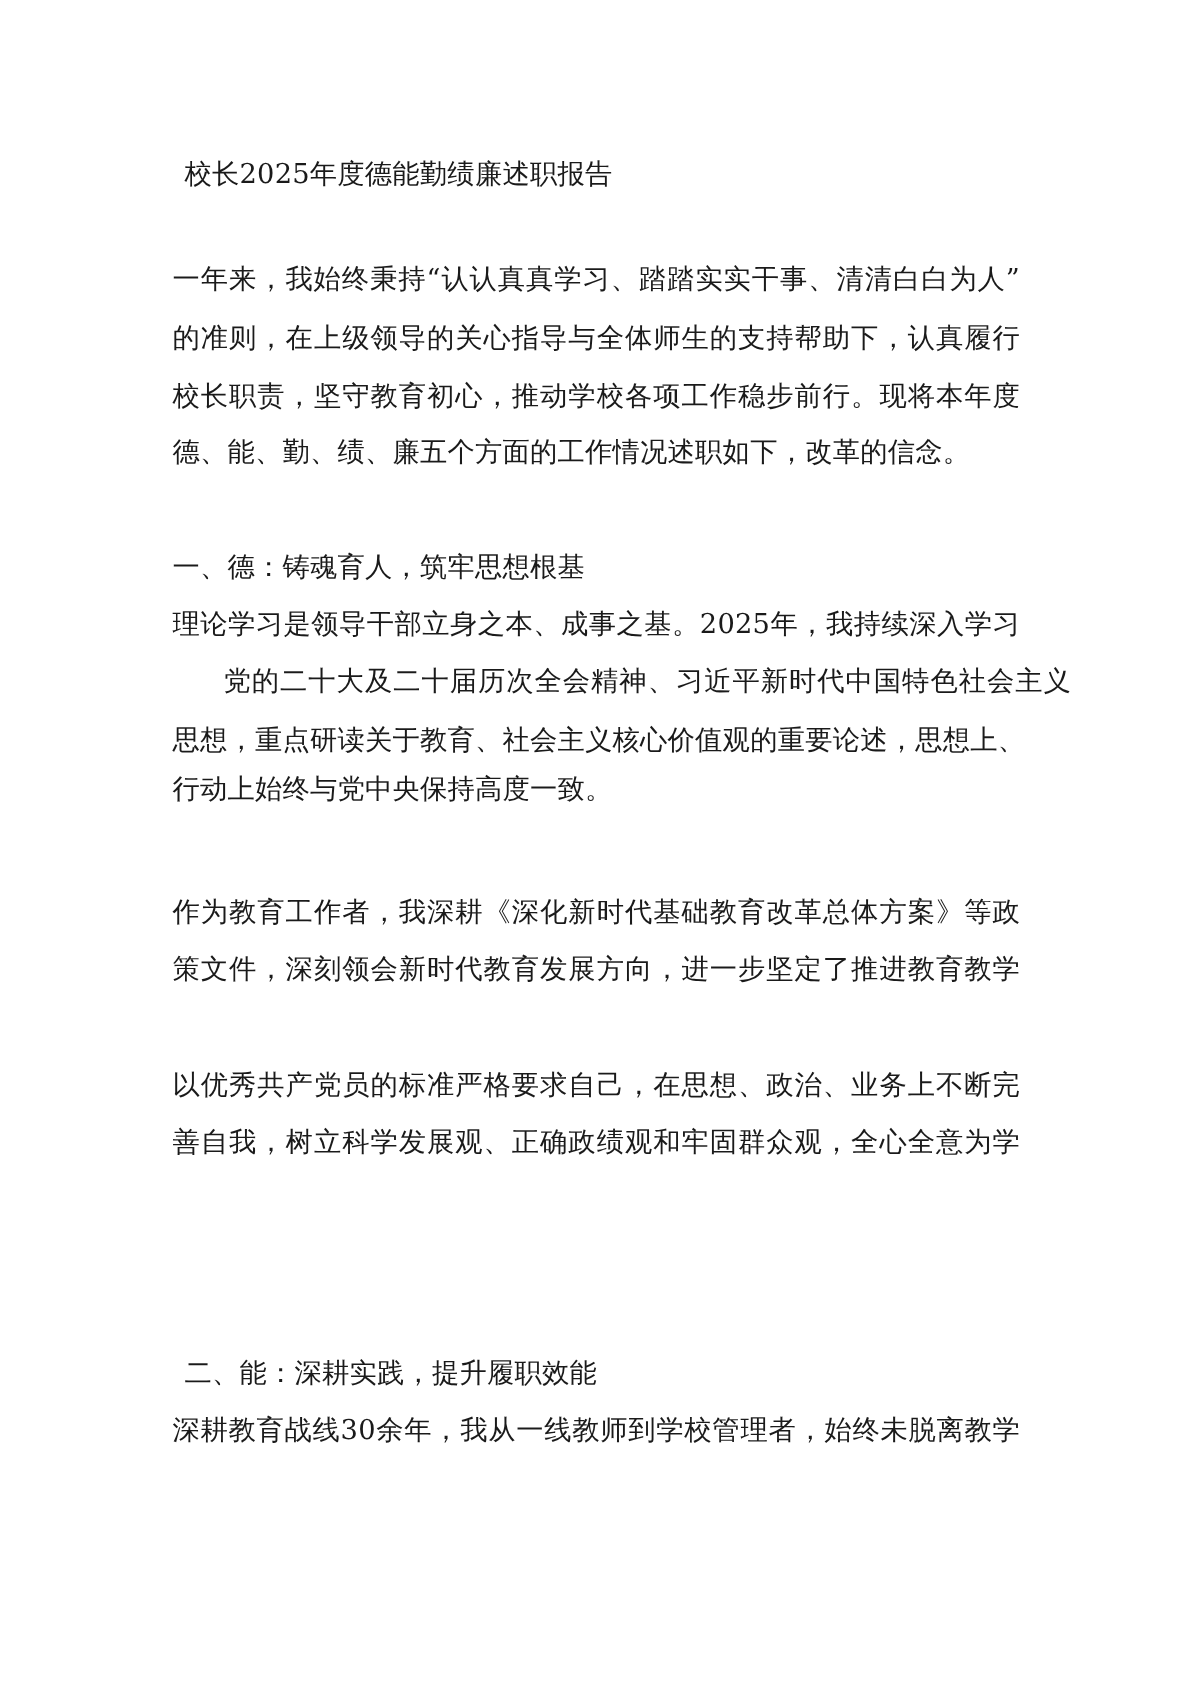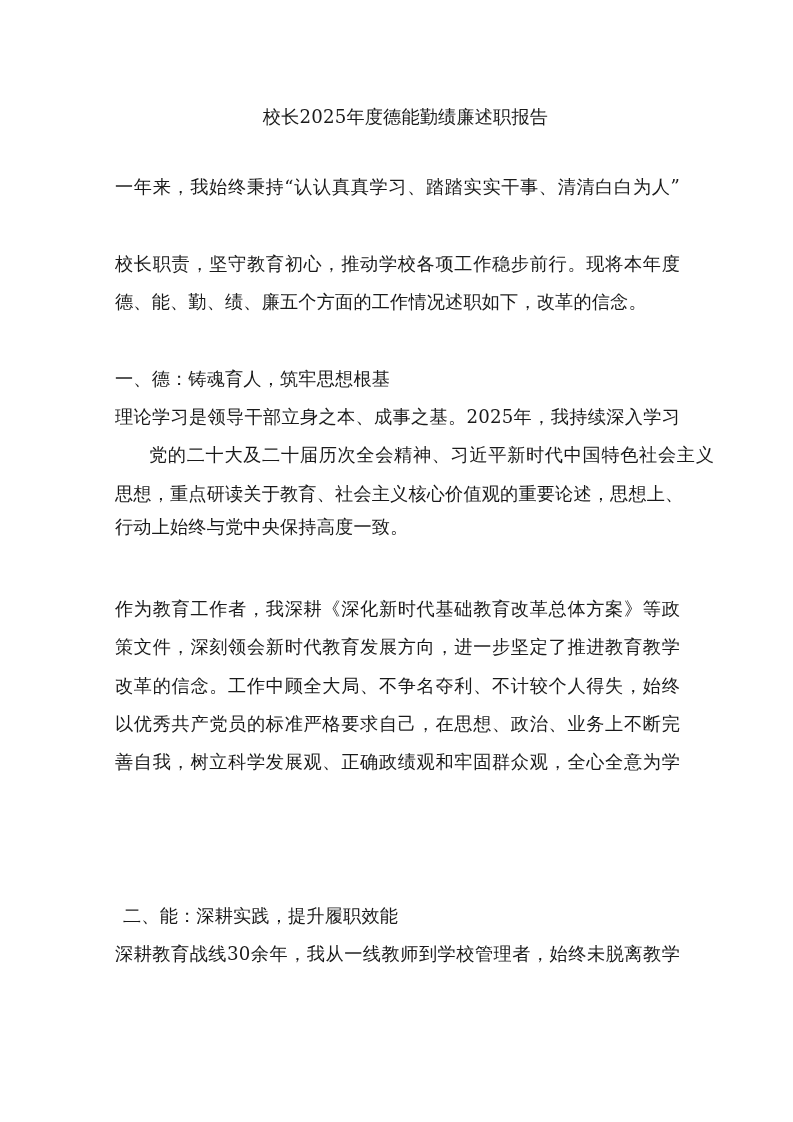--- a/index.html
+++ b/index.html
@@ -9,33 +9,33 @@
     .line { position: absolute; left: 115px; width: 565px; font-size: 18.2px; line-height: 22px;
       white-space: nowrap; letter-spacing: 0.15px; }
     .justify { text-align: justify; text-align-last: justify; }
     .title { left: 123px; }
     .h2 { left: 123px; }
   </style>
 </head>
 <body>
 
 <div class="page">
-  <div class="line title" style="top:106px;text-align:center;">校长2025年度德能勤绩廉述职报告</div>
+  <div class="line title" style="top:106px;">校长2025年度德能勤绩廉述职报告</div>
 
   <div class="line justify" style="top:176px;">一年来，我始终秉持“认认真真学习、踏踏实实干事、清清白白为人”</div>
+  <div class="line justify" style="top:215px;">的准则，在上级领导的关心指导与全体师生的支持帮助下，认真履行</div>
   <div class="line justify" style="top:253px;font-family:Liberation Serif, serif;">校长职责，坚守教育初心，推动学校各项工作稳步前行。现将本年度</div>
   <div class="line" style="top:291px;">德、能、勤、绩、廉五个方面的工作情况述职如下，改革的信念。</div>
 
   <div class="line" style="top:368px;">一、德：铸魂育人，筑牢思想根基</div>
   <div class="line justify" style="top:406px;">理论学习是领导干部立身之本、成事之基。2025年，我持续深入学习</div>
   <div class="line justify" style="top:444px;margin-left:34px;">党的二十大及二十届历次全会精神、习近平新时代中国特色社会主义</div>
   <div class="line justify" style="top:483px;">思想，重点研读关于教育、社会主义核心价值观的重要论述，思想上、</div>
   <div class="line" style="top:516px;">行动上始终与党中央保持高度一致。</div>
 
   <div class="line justify" style="top:598px;">作为教育工作者，我深耕《深化新时代基础教育改革总体方案》等政</div>
   <div class="line justify" style="top:636px;">策文件，深刻领会新时代教育发展方向，进一步坚定了推进教育教学</div>
-  <div class="line justify" style="top:675px;">改革的信念。工作中顾全大局、不争名夺利、不计较个人得失，始终</div>
   <div class="line justify" style="top:713px;">以优秀共产党员的标准严格要求自己，在思想、政治、业务上不断完</div>
   <div class="line justify" style="top:751px;">善自我，树立科学发展观、正确政绩观和牢固群众观，全心全意为学</div>
 
   <div class="line h2" style="top:905px;">二、能：深耕实践，提升履职效能</div>
   <div class="line justify" style="top:943px;">深耕教育战线30余年，我从一线教师到学校管理者，始终未脱离教学</div>
 </div>
 
 </body></html>

